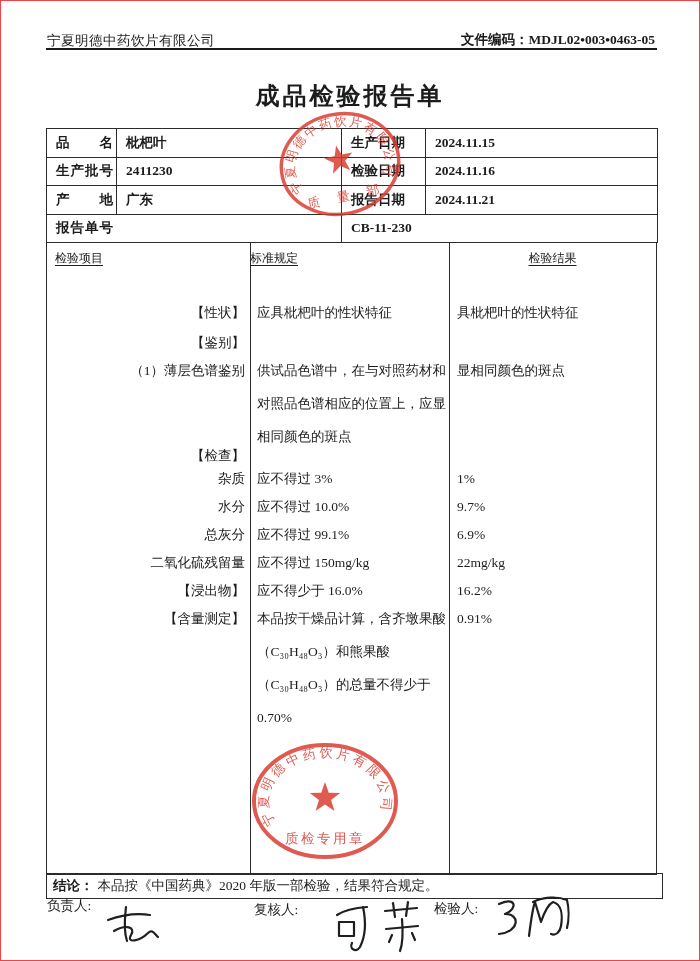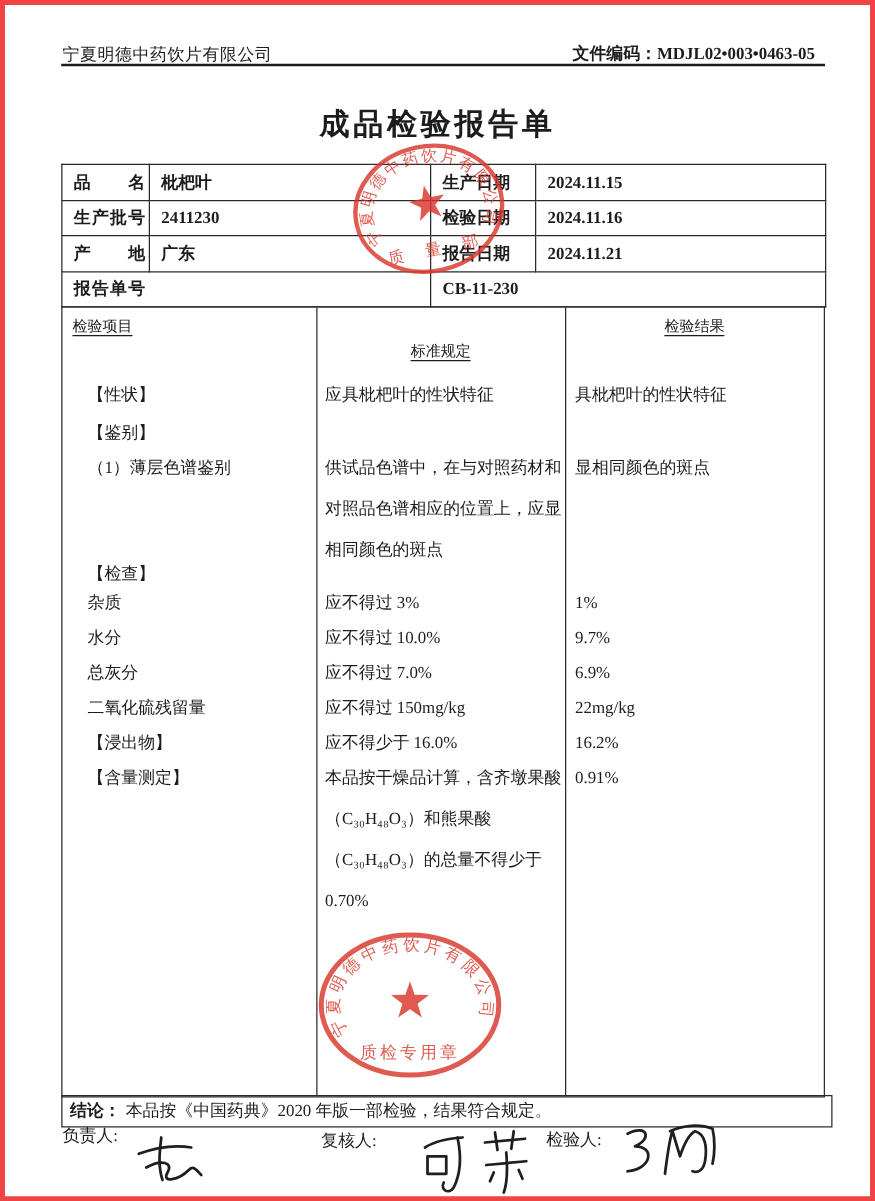--- a/index.html
+++ b/index.html
@@ -1,43 +1,43 @@
 <!DOCTYPE html>
 <html><head>
 <meta charset="utf-8">
 <style>
   html,body{margin:0;padding:0;background:#e8e8e8;}
   .page{position:relative;width:700px;height:961px;background:#ffffff;margin:0 auto;
         font-family:"Liberation Serif","DejaVu Serif",serif;color:#1c1c1c;overflow:hidden;
-        border:4px solid #ef4444;box-sizing:border-box;}
+        border:1px solid #ef4444;box-sizing:border-box;}
   .hdr-company{position:absolute;left:46px;top:31px;font-size:13.5px;letter-spacing:.5px;}
   .hdr-code{position:absolute;right:44px;top:30px;font-size:13.5px;font-weight:bold;}
   .hdr-rule{position:absolute;left:45px;top:47px;width:611px;height:2px;background:#1a1a1a;}
   .doc-title{position:absolute;left:0;top:79px;width:100%;text-align:center;
              font-size:24px;font-weight:bold;letter-spacing:3px;}
   
   .info-table{position:absolute;left:45px;top:127px;border-collapse:collapse;table-layout:fixed;width:611px;font-weight:bold;}
   .info-table td{border:1px solid #2b2b2b;font-size:13.5px;padding:0 0 0 9px;vertical-align:middle;}
   .info-table tr{height:28.5px;}
   .info-table .lbl{letter-spacing:1px;}
   
   .items-table{position:absolute;left:45px;top:241px;width:609px;height:631px;
                border:1.5px solid #2b2b2b;box-sizing:content-box;}
   .vline{position:absolute;top:0;bottom:0;width:1px;background:#2b2b2b;}
   .vline1{left:203px;} .vline2{left:402px;}
   .row-hd{position:relative;height:59px;}
   .hcell{position:absolute;top:7px;font-size:12px;text-decoration:underline;text-underline-offset:3px;}
   .h-item{left:8px;width:190px;text-align:left;}
-  .h-std{left:203px;width:199px;text-align:center;margin-top:20px;}
+  .h-std{left:203px;width:199px;}
   .h-res{left:402px;width:207px;text-align:center;}
   .irow{position:relative;}
   .r0{height:30px}.r1{height:28px}.r2{height:85px}.r3{height:23px}
   .r4,.r5,.r6,.r7,.r8{height:28px}.r9{height:266px}
   .cell{position:absolute;top:2px;font-size:13.5px;line-height:17px;}
-  .c1{left:20px;width:190px;}
+  .c1{left:8px;width:190px;text-align:right;}
   .c2{left:210px;width:194px;}
   .c3{left:410px;width:196px;}
   .std-wrap{line-height:33px;top:-6px;}
   
   .conclusion{position:absolute;left:45px;top:872px;width:609px;height:24px;
               border:1.5px solid #2b2b2b;font-size:13.5px;display:flex;align-items:center;
               padding-left:6px;box-sizing:content-box;}
   .conclusion b{margin-right:4px;}
   .signoff-label{position:absolute;font-size:13.5px;}
   .lab-resp{left:46px;top:896px;}
@@ -124,21 +124,21 @@
       <div class="cell c2">应不得过 3%</div>
       <div class="cell c3">1%</div>
     </div>
     <div class="irow r5">
       <div class="cell c1">水分</div>
       <div class="cell c2">应不得过 10.0%</div>
       <div class="cell c3">9.7%</div>
     </div>
     <div class="irow r6">
       <div class="cell c1">总灰分</div>
-      <div class="cell c2">应不得过 7.0%</div>
+      <div class="cell c2">应不得过 99.1%</div>
       <div class="cell c3">6.9%</div>
     </div>
     <div class="irow r7">
       <div class="cell c1">二氧化硫残留量</div>
       <div class="cell c2">应不得过 150mg/kg</div>
       <div class="cell c3">22mg/kg</div>
     </div>
     <div class="irow r8">
       <div class="cell c1">【浸出物】</div>
       <div class="cell c2">应不得少于 16.0%</div>

